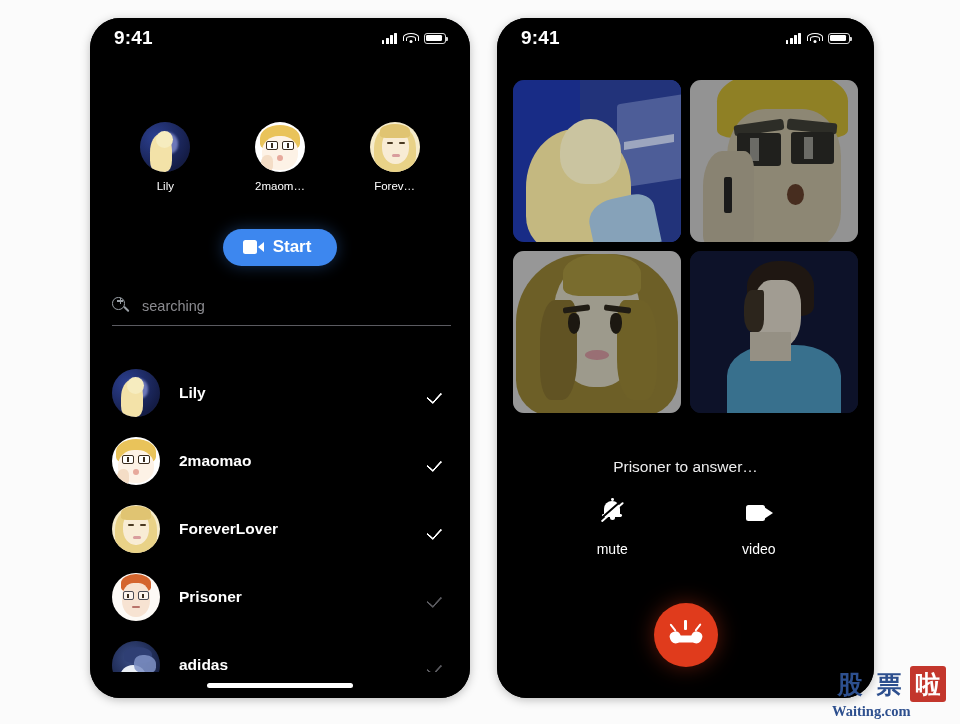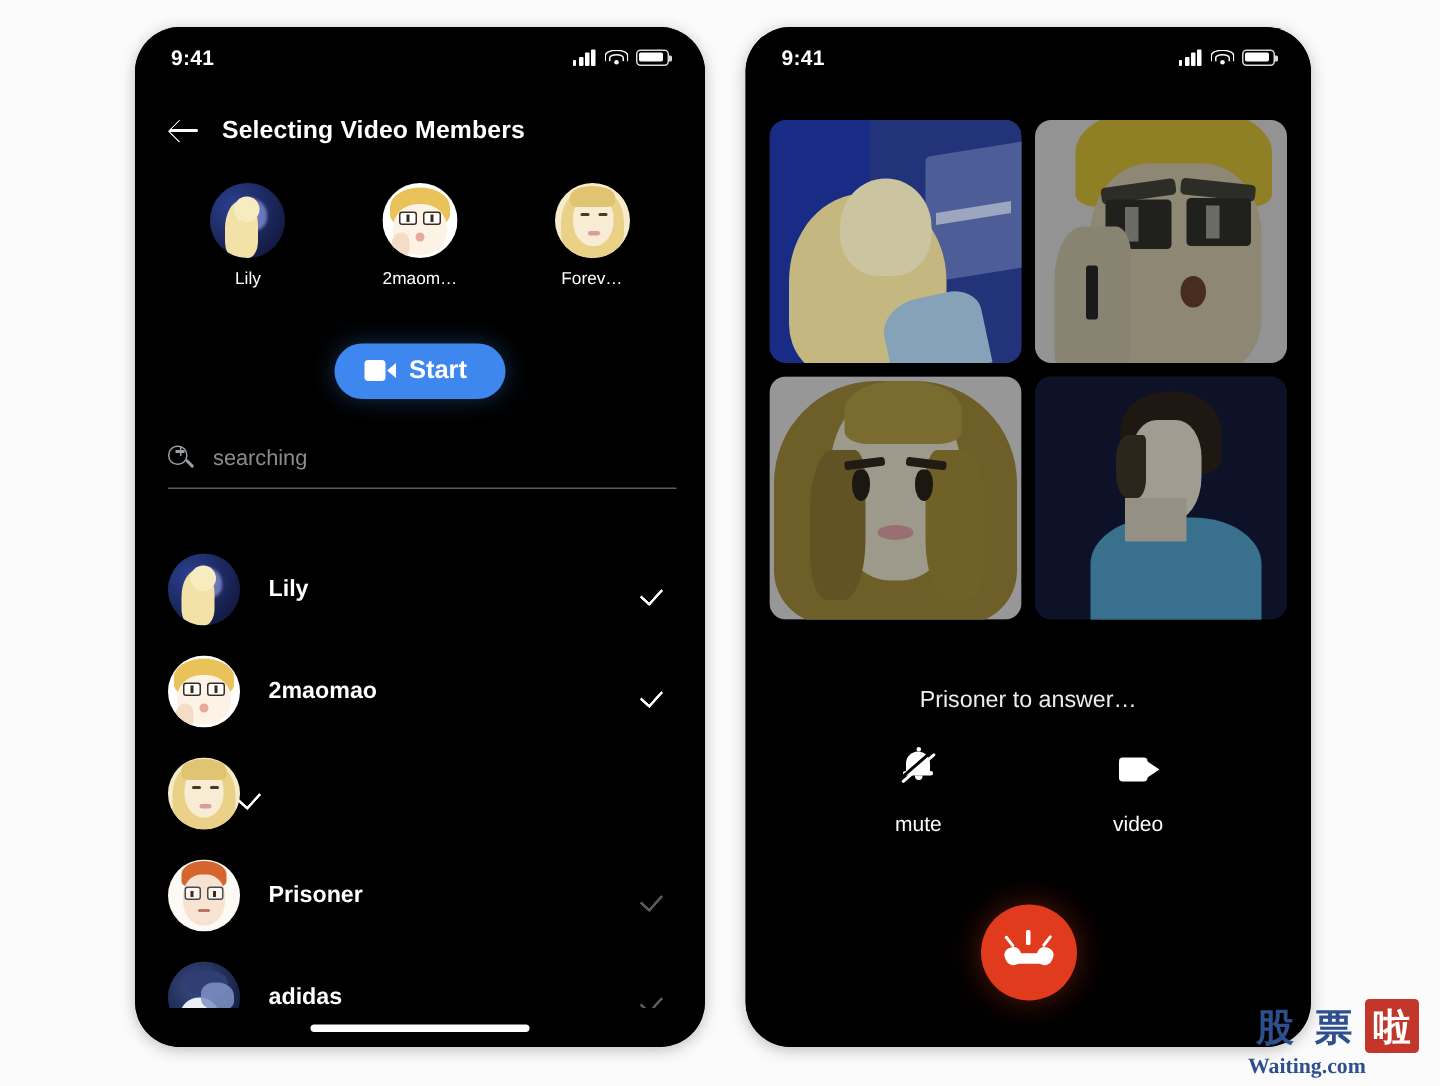--- a/index.html
+++ b/index.html
@@ -23,21 +23,21 @@
   #phone-right { left: 497px; top: 18px; width: 377px; height: 680px; }
   .screen { position:absolute; inset:0; background:#000; }
 
   
   .statusbar {
     position:absolute; top:0; left:0; right:0; height:40px;
     display:flex; align-items:center; justify-content:space-between;
     padding: 0 24px; box-sizing:border-box;
     color:#fff;
   }
-  .sb-time { font-size:14px; font-weight:600; letter-spacing:.2px; }
+  .sb-time { font-size:19px; font-weight:600; letter-spacing:.2px; }
   .sb-icons { display:flex; align-items:center; gap:6px; }
   .bars { display:flex; align-items:flex-end; gap:1.6px; height:11px; }
   .bars i { display:block; width:2.6px; background:#fff; border-radius:.6px; }
   .bars i:nth-child(1){height:4px}
   .bars i:nth-child(2){height:6px}
   .bars i:nth-child(3){height:8.5px}
   .bars i:nth-child(4){height:11px}
   .wifi { width:15px; height:11px; position:relative; }
   .wifi span { position:absolute; left:50%; transform:translateX(-50%); border:1.6px solid #fff;
                border-bottom:none; border-radius:50% 50% 0 0; }
@@ -192,24 +192,20 @@
               <span class="w1"></span>
               <span class="w2"></span>
               <span class="w3"></span>
             </span>
           <span class="batt">
               <b></b>
             </span>
         </div>
       </div>
 
-      <div class="nav">
-        <span class="back-icon"></span>
-        <span class="nav-title">Selecting Video Members</span>
-      </div>
 
       <div class="chips">
 
         <div class="chip">
           <span class="av">
             <span class="art">
               <i style="inset:0;background:radial-gradient(circle at 30% 30%,#2b3f8f,#141c45 75%);"></i>
               <i style="left:14px;top:10px;width:24px;height:22px;background:#6c77b8;border-radius:50% 50% 40% 40%;filter:blur(1px);"></i>
               <i style="left:10px;top:12px;width:22px;height:38px;background:#f3e2a8;border-radius:48% 42% 30% 30%;"></i>
               <i style="left:16px;top:9px;width:17px;height:17px;background:#f6ecbf;border-radius:50%;"></i>
@@ -313,20 +309,21 @@
             <span class="art">
               <i style="inset:0;background:#f6eccb;"></i>
               <i style="left:3px;top:1px;width:42px;height:47px;background:#e9d287;border-radius:50% 50% 35% 35%;"></i>
               <i style="left:11px;top:7px;width:26px;height:33px;background:#f8ecd5;border-radius:45% 45% 48% 48%;"></i>
               <i style="left:9px;top:1px;width:30px;height:14px;background:#e0c472;border-radius:50% 50% 20% 20%;"></i>
               <i style="left:16px;top:19px;width:6px;height:2px;background:#4a3a22;border-radius:1px;"></i>
               <i style="left:28px;top:19px;width:6px;height:2px;background:#4a3a22;border-radius:1px;"></i>
               <i style="left:21px;top:31px;width:8px;height:3px;background:#d99d9d;border-radius:2px;"></i>
             </span>
           </span>
+          <span class="nm">ForeverLover</span>
           <span class="check on"></span>
         </div>
 
         <div class="row">
           <span class="av">
             <span class="art">
               <i style="inset:0;background:#fdfaf6;"></i>
               <i style="left:9px;top:1px;width:30px;height:18px;background:#d4652e;border-radius:50% 50% 25% 25%;"></i>
               <i style="left:10px;top:10px;width:28px;height:34px;background:#f7e3d2;border-radius:42% 42% 48% 48%;"></i>
               <i style="left:11px;top:18px;width:11px;height:9px;background:rgba(255,255,255,.6);border:1.5px solid #4a4a52;box-sizing:border-box;border-radius:2px;"></i>

